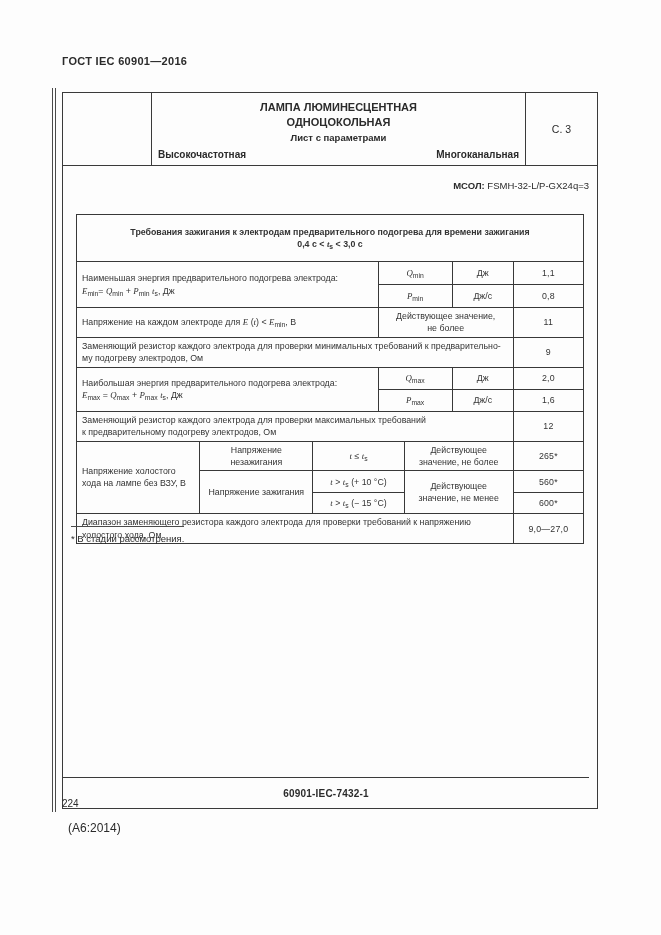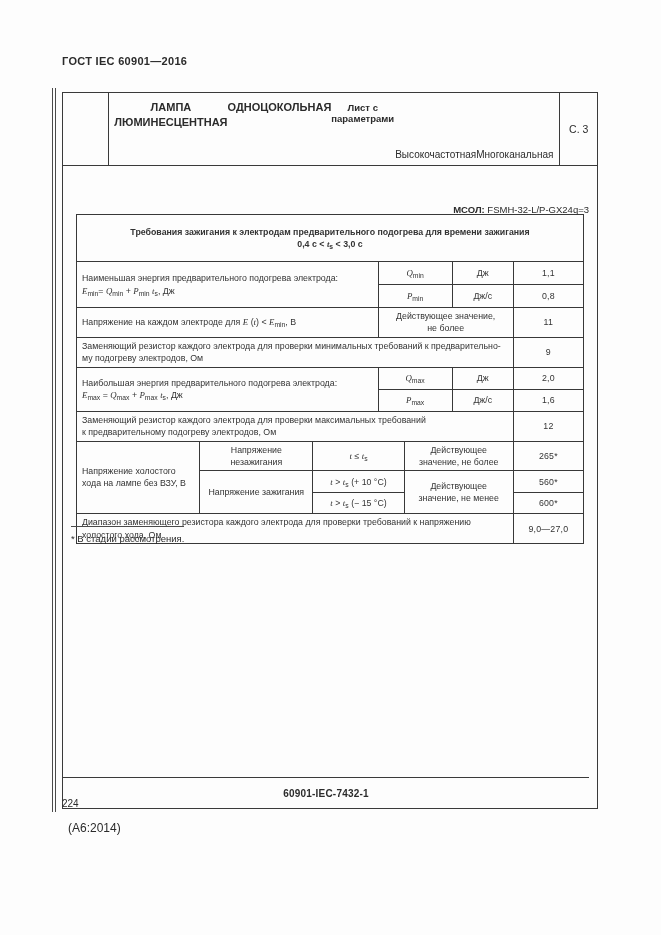--- a/index.html
+++ b/index.html
@@ -18,26 +18,26 @@
   .binding-line {
     position: absolute; left: 52px; top: 88px; width: 4px; height: 724px;
     border-left: 1px solid #4a4a4a; border-right: 1px solid #4a4a4a;
   }
   .sheet-box {
     position: absolute; left: 62px; top: 92px; width: 536px; height: 717px;
     border: 1px solid #3a3a3a; background: #fdfdfd;
   }
   .sheet-header { display: flex; height: 73px; border-bottom: 1px solid #3a3a3a; }
   .hcell-left { width: 89px; border-right: 1px solid #3a3a3a; }
-  .hcell-center { flex: 1; display: flex; flex-direction: row; padding: 7px 5px 4px; }
+  .hcell-center { flex: 1; display: flex; flex-direction: column; padding: 7px 5px 4px; }
   .title-1, .title-2 { text-align: center; font-weight: bold; font-size: 11px; line-height: 1.35; }
   .subtitle { text-align: center; font-size: 9.5px; margin-top: 2px; font-weight: bold; }
-  .tags-row { margin-top: auto; display: flex; justify-content: space-between; font-weight: normal; font-size: 10px; padding: 0 1px 1px 1px; }
+  .tags-row { margin-top: auto; display: flex; justify-content: space-between; font-weight: bold; font-size: 10px; padding: 0 1px 1px 1px; }
   .hcell-right { width: 72px; border-left: 1px solid #3a3a3a; display: flex; align-items: center; justify-content: center; font-size: 10.5px; }
-  .mcol-line { position: absolute; top: 87px; right: 8px; font-size: 9.5px; margin-top: 24px; }
+  .mcol-line { position: absolute; top: 87px; right: 8px; font-size: 9.5px; }
   .mcol-line b { font-weight: bold; }
   .req-table-wrap { position: absolute; left: 13px; top: 121px; }
   table.req { border-collapse: collapse; table-layout: fixed; width: 508px; }
   table.req td {
     border: 1px solid #383838; font-size: 8.8px; line-height: 1.4;
     padding: 2px 5px; vertical-align: middle; color: #333;
   }
   td.t-title { font-weight: bold; text-align: center; font-size: 9.3px; line-height: 1.55; }
   td.desc { text-align: left; padding-left: 8px; }
   td.sym, td.unit, td.cond { text-align: center; }

